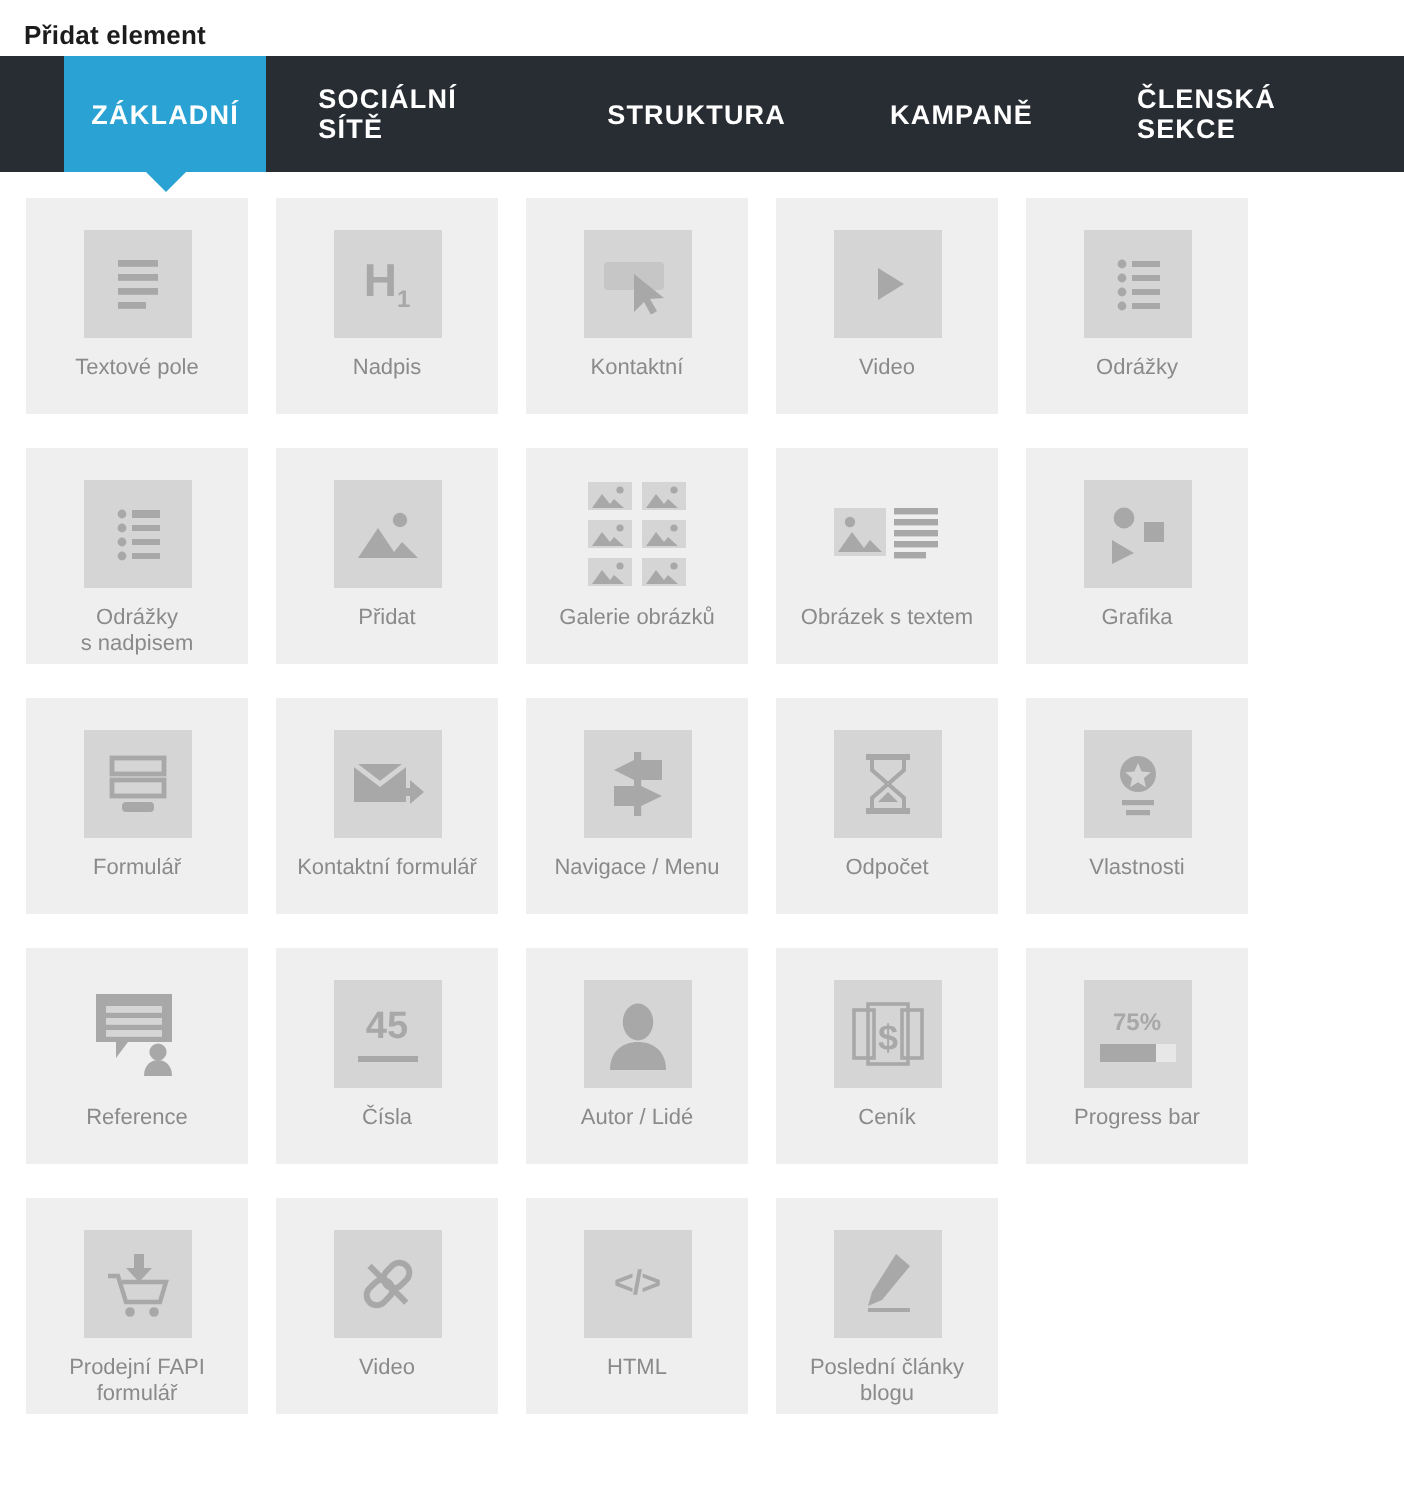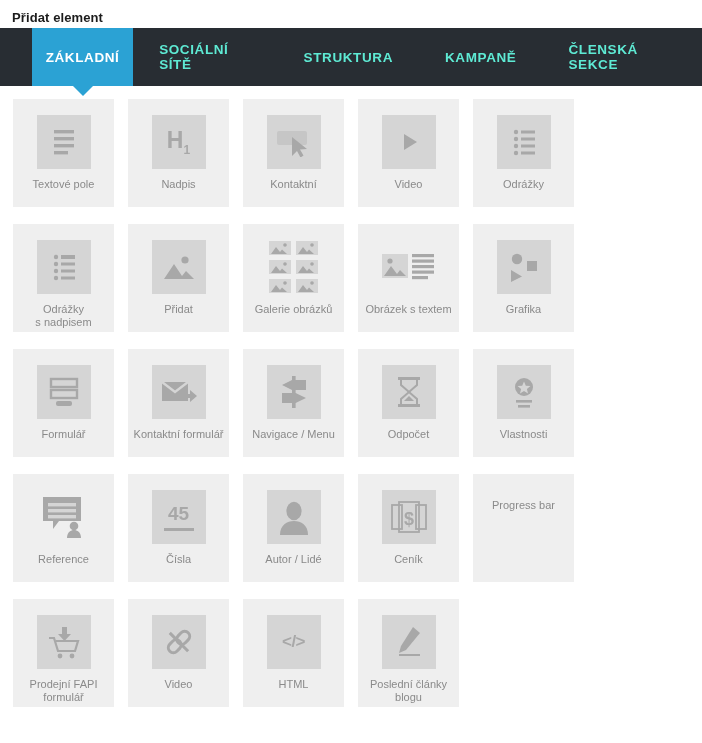--- a/index.html
+++ b/index.html
@@ -34,21 +34,21 @@
     align-items: stretch;
     padding-left: 32px;
   }
   .tab {
     display: flex;
     align-items: center;
     justify-content: center;
     font-size: 13.5px;
     font-weight: bold;
     letter-spacing: 0.6px;
-    color: #5eead4;
+    color: #ffffff;
     padding: 0 26px;
     box-sizing: border-box;
     height: 58px;
     user-select: none;
   }
   .tab.active {
     background: #2ba2d4;
     color: #ffffff;
     width: 116px;
     padding: 0;
@@ -68,21 +68,21 @@
 
   
   .grid {
     padding: 13px 0 0 13px;
     display: flex;
     flex-wrap: wrap;
     width: 702px;
     box-sizing: border-box;
   }
   .tile {
-    width: 101px;
+    width: 111px;
     height: 108px;
     background: #efefef;
     margin: 0 14px 17px 0;
     display: flex;
     flex-direction: column;
     align-items: center;
     justify-content: flex-start;
     box-sizing: border-box;
     padding-top: 16px;
     cursor: pointer;
@@ -418,20 +418,28 @@
         <rect class="gs" stroke-width="1.8" x="2" y="5" width="10" height="24"></rect>
         <rect class="gs" stroke-width="1.8" x="26" y="5" width="10" height="24"></rect>
         <rect class="gs" stroke-width="1.8" x="9" y="2" width="20" height="30"></rect>
         <text x="19" y="25" text-anchor="middle" class="g" style="font:bold 18px 'Liberation Sans',sans-serif">$</text>
       </svg>
     </div>
     <div class="tile-label">Ceník</div>
   </div>
 
   <div class="tile">
+    <div class="icon-box">
+      <div class="stack">
+        <span class="pcttext">75%</span>
+        <div style="width:38px;height:9px;background:#e7e7e7;margin-top:4px;position:relative;">
+          <div style="position:absolute;left:0;top:0;bottom:0;width:28px;background:#a8a8a8;"></div>
+        </div>
+      </div>
+    </div>
     <div class="tile-label">Progress bar</div>
   </div>
 
   <div class="tile">
     <div class="icon-box">
       <svg width="36" height="34" viewBox="0 0 36 34">
         <rect class="w" x="0" y="0" width="36" height="34"></rect>
         <path class="g" d="M16 2 H21 V9 H25 L18.5 16 L12 9 H16 Z"></path>
         <path class="gs" stroke-width="2.2" d="M3 13 H8 L12 26 H29 L32 16 H10"></path>
         <circle class="g" cx="14" cy="31" r="2.4"></circle>

